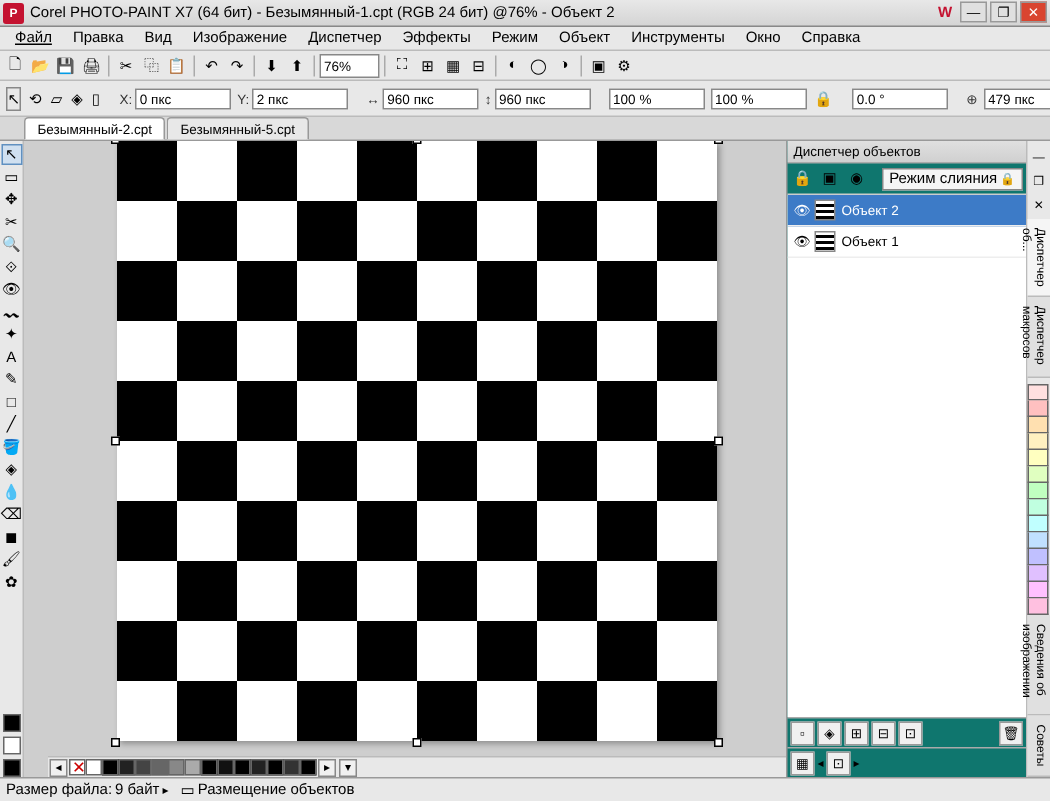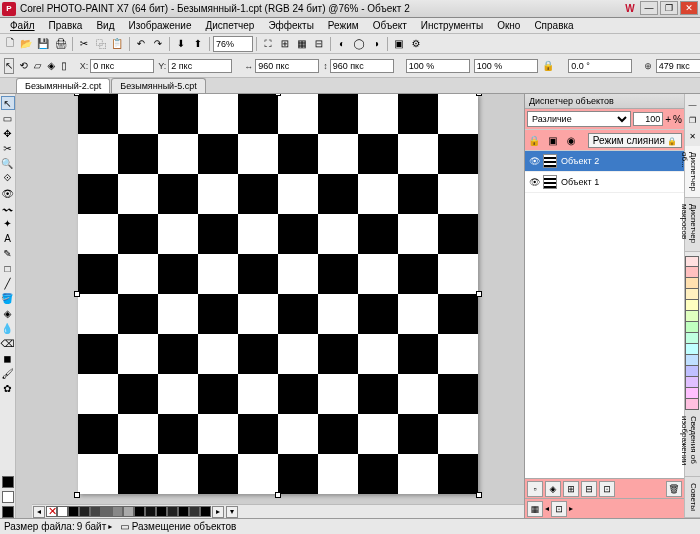--- a/index.html
+++ b/index.html
@@ -34,21 +34,21 @@
 .checker{width:100%;height:100%;display:grid;grid-template-columns:repeat(10,1fr);grid-template-rows:repeat(10,1fr)}
 .sq{background:#fff}
 .sq.k{background:#000}
 .handle{position:absolute;width:6px;height:6px;background:#fff;border:1px solid #000}
 .h-tl{left:-4px;top:-4px}.h-tc{left:50%;top:-4px;margin-left:-3px}.h-tr{right:-4px;top:-4px}
 .h-ml{left:-4px;top:50%;margin-top:-3px}.h-mr{right:-4px;top:50%;margin-top:-3px}
 .h-bl{left:-4px;bottom:-4px}.h-bc{left:50%;bottom:-4px;margin-left:-3px}.h-br{right:-4px;bottom:-4px}
 .palette-strip{position:absolute;bottom:0;left:16px;right:0;height:14px;background:#e8e8e8;display:flex;align-items:center;border-top:1px solid #bbb}
 .pal-nav{width:12px;height:12px;border:1px solid #888;display:flex;align-items:center;justify-content:center;margin:0 1px;cursor:pointer;font-size:8px;background:#f0f0f0}
 .pal-sw{width:11px;height:11px;border:1px solid #666;cursor:pointer}
-.right-panel{width:160px;background:#fca5a5;border-left:1px solid #999;display:flex;flex-direction:column}
+.right-panel{width:160px;background:#0f766e;border-left:1px solid #999;display:flex;flex-direction:column}
 .panel-title{padding:2px 4px;font-size:9px;background:linear-gradient(#e0e0e0,#d0d0d0);border-bottom:1px solid #aaa}
 .panel-row{display:flex;align-items:center;padding:2px;gap:2px;border-bottom:1px solid #ccc}
 .blend-select{flex:1;height:16px;border:1px solid #888;background:#fff;font-size:9px}
 .opacity-input{width:30px;height:14px;border:1px solid #888;background:#fff;font-size:9px;text-align:right;padding-right:2px}
 .merge-btn{padding:1px 4px;border:1px solid #888;background:#f5f5f5;font-size:8px;cursor:pointer}
 .layer-list{flex:1;background:#fff;overflow:auto}
 .layer{display:flex;align-items:center;padding:3px 4px;gap:4px;border-bottom:1px solid #eee;cursor:pointer}
 .layer.sel{background:#3d7bc7;color:#fff}
 .layer-thumb{width:14px;height:14px;border:1px solid #888;background:repeating-linear-gradient(90deg,#000 0 2px,#fff 2px 4px)}
 .layer.sel .layer-thumb{background:repeating-linear-gradient(0deg,#000 0 2px,#fff 2px 4px)}
@@ -334,26 +334,20 @@
           <div class="pal-sw" style="background: rgb(0, 0, 0);"></div>
         </div>
       <div class="pal-nav">▸</div>
       <div class="pal-nav">▾</div>
     </div>
   </div>
 
   <div class="right-panel">
     <div class="panel-title">Диспетчер объектов</div>
     <div class="panel-row">
-      <select class="blend-select"><option>Различие</option></select>
-      <input class="opacity-input" value="100" style="">
-      <span style="cursor:pointer">+</span>
-      <span>%</span>
-    </div>
-    <div class="panel-row">
       <div class="tbtn">🔒</div>
       <div class="tbtn">▣</div>
       <div class="tbtn">◉</div>
       <div style="flex:1"></div>
       <button class="merge-btn"><span>Режим слияния</span> 🔒</button>
     </div>
     <div class="layer-list">
       <div class="layer sel">
         <span class="layer-eye">👁</span>
         <div class="layer-thumb"></div>

